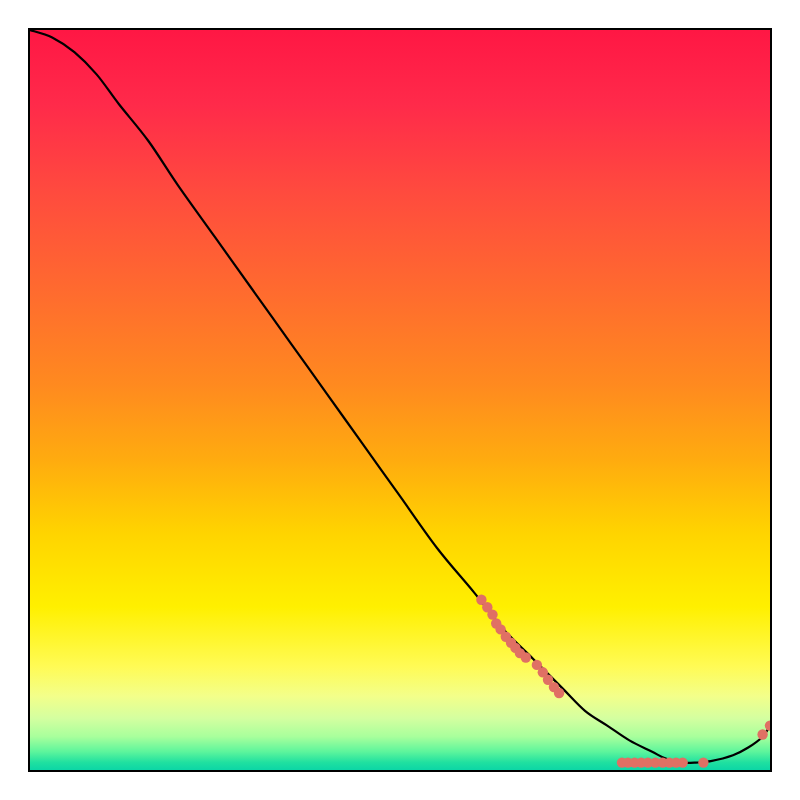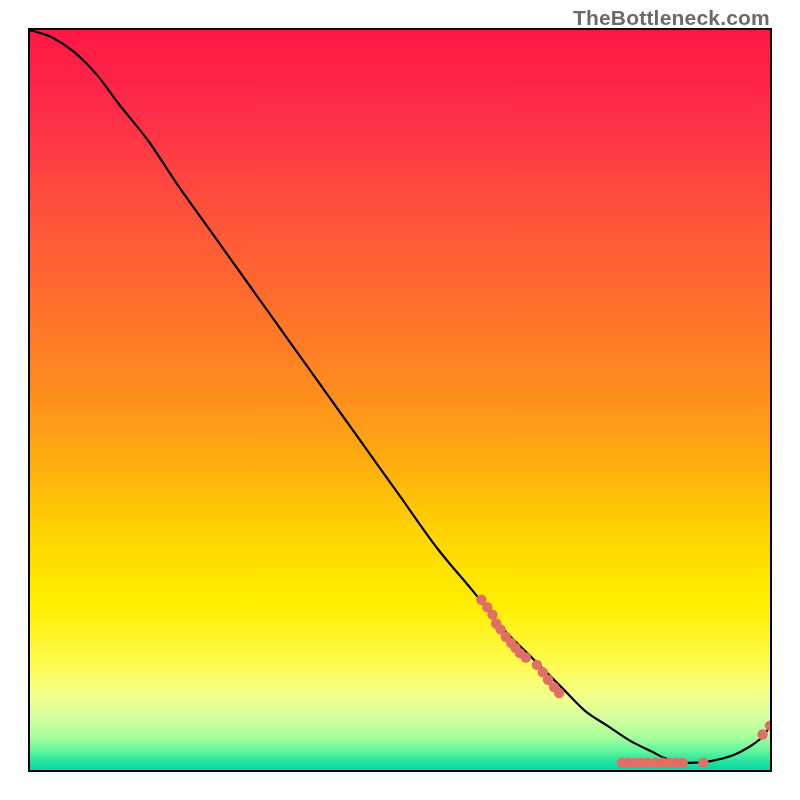--- a/index.html
+++ b/index.html
@@ -49,21 +49,20 @@
     color: #6a6a6a;
     font-family: Arial, Helvetica, sans-serif;
     letter-spacing: 0.2px;
   }
 </style>
 </head>
 <body>
 
 <div class="chart-container">
 
-  <div class="watermark">TheBottleneck.com</div>
 
   <div class="plot-area">
     <svg class="gradient-bg" viewBox="0 0 740 740" preserveAspectRatio="none">
       <defs>
         <linearGradient id="bg-grad" x1="0" y1="0" x2="0" y2="1">
             <stop offset="0.00%" stop-color="#ff1744"></stop>
             <stop offset="10.00%" stop-color="#ff2a4a"></stop>
             <stop offset="22.00%" stop-color="#ff4b3e"></stop>
             <stop offset="35.00%" stop-color="#ff6a2f"></stop>
             <stop offset="48.00%" stop-color="#ff8a1f"></stop>

